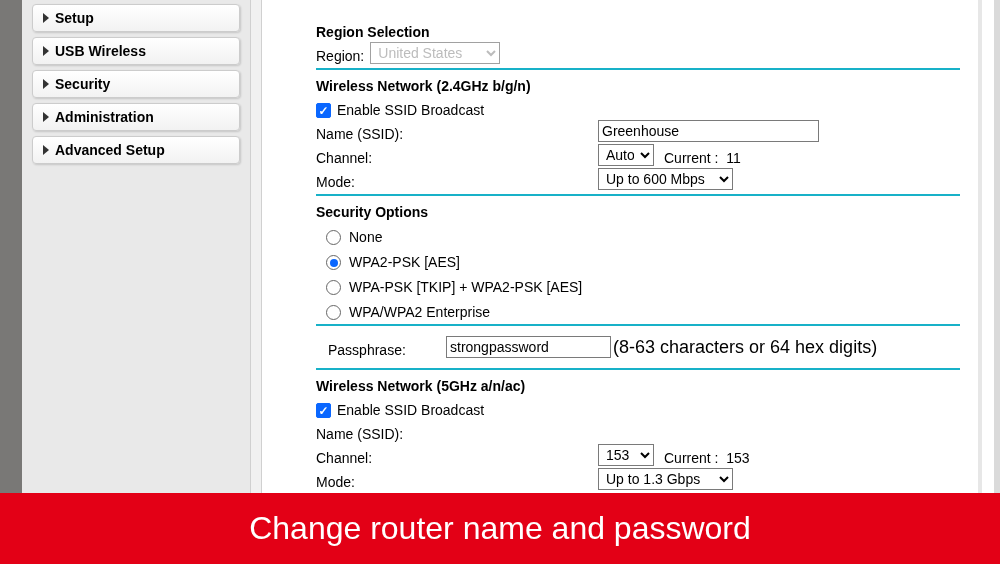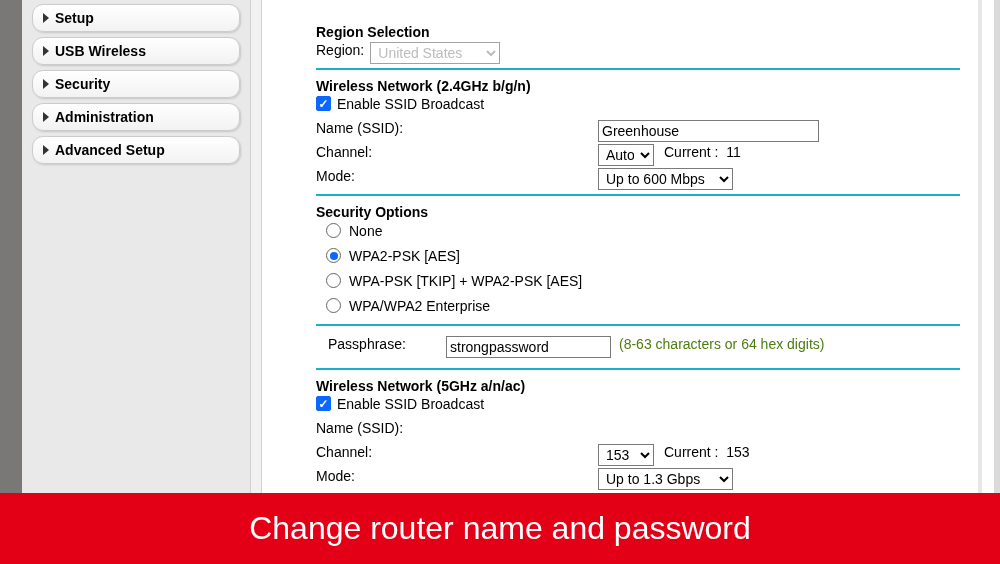--- a/index.html
+++ b/index.html
@@ -24,21 +24,21 @@
   left: 22px;
   top: 0;
   width: 228px;
   height: 493px;
   background: #e9e9e9;
   padding: 4px 10px;
 }
 .menu-item {
   background: linear-gradient(#fff, #f2f2f2);
   border: 1px solid #ccc;
-  border-radius: 11px;
+  border-radius: 4px;
   padding: 5px 10px;
   margin-bottom: 5px;
   font-size: 14px;
   font-weight: bold;
   cursor: pointer;
   box-shadow: 1px 1px 2px rgba(0,0,0,0.15);
   display: flex;
   align-items: center;
 }
 .menu-item .arrow {
@@ -87,21 +87,21 @@
   font-size: 14px;
   margin-top: 6px;
 }
 .hr {
   border: none;
   border-top: 2px solid #18b1c8;
   margin: 4px 0 8px 0;
 }
 .row {
   display: flex;
-  align-items: flex-start;
+  align-items: flex-end;
   margin: 2px 0;
   min-height: 22px;
 }
 .row .label {
   width: 282px;
 }
 .row-inline .label { width: auto; margin-right: 6px; }
 select, input[type="text"] {
   font-family: inherit;
   font-size: 14px;
@@ -152,21 +152,21 @@
   position: absolute;
   left: 2.5px; top: 2.5px;
   width: 8px; height: 8px;
   border-radius: 50%;
   background: #0a67ff;
 }
 .sec-opt { margin-left: 10px; }
 .sec-opt .row { margin: 3px 0;}
 .pass-row { margin: 10px 0 10px 12px;}
 .pass-row .label{ width: 118px;}
-.hint { margin-left: 8px; color: #4d7c0f; font-size: 14px;}
+.hint { margin-left: 2px; color: #000000; font-size: 18px;}
 .banner {
   position: absolute;
   left: 0; bottom: 0;
   width: 100%;
   height: 71px;
   background: #e30016;
   color: #fff;
   font-size: 32px;
   display: flex;
   align-items: center;

